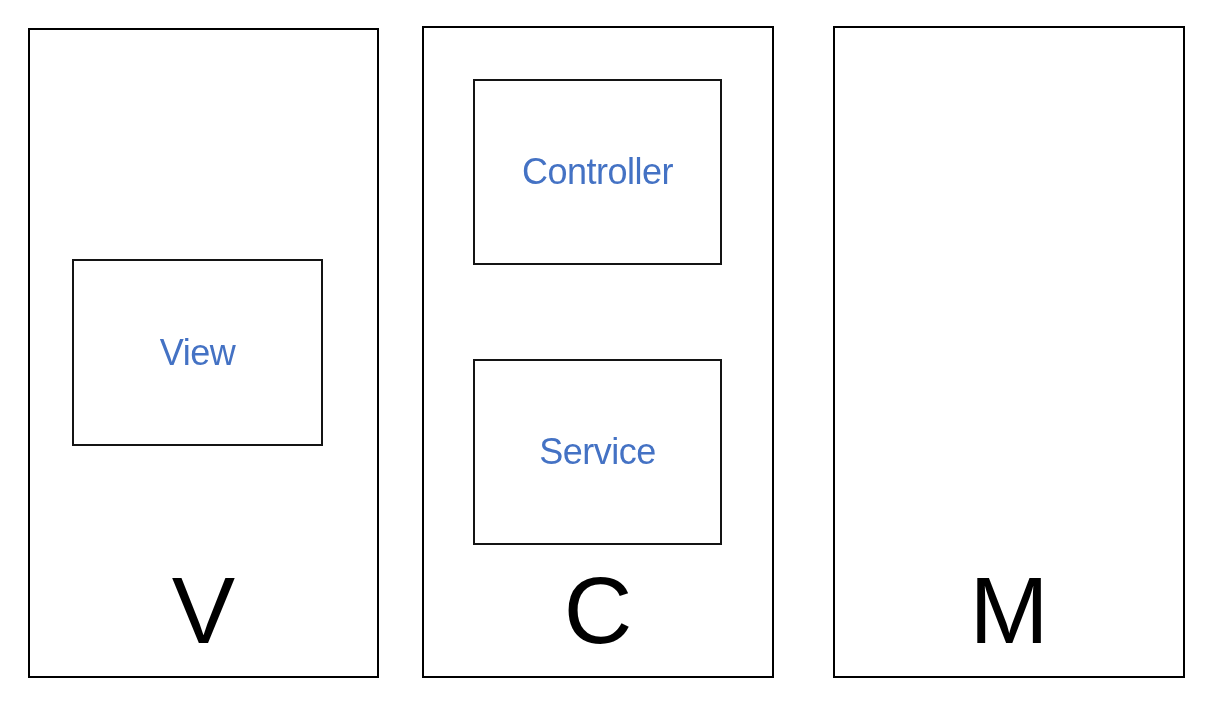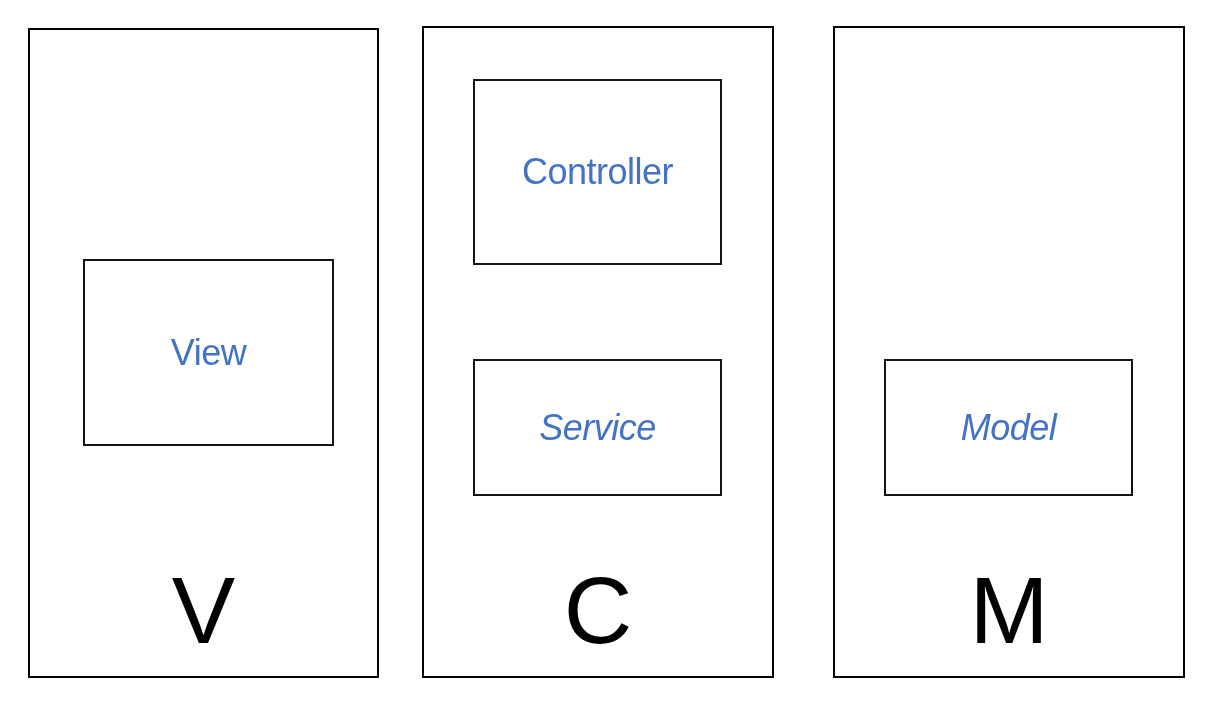--- a/index.html
+++ b/index.html
@@ -32,23 +32,23 @@
     border:2px solid #141414;
     box-sizing:border-box;
     display:flex;align-items:center;justify-content:center;
   }
   .box-label{
     color:var(--accent);
     font-size:36px;
     letter-spacing:-0.5px;
     white-space:nowrap;
   }
-  .box-mid{left:53px;top:229px;width:251px;height:187px;}
+  .box-mid{left:42px;top:229px;width:251px;height:187px;}
   .box-top{left:49px;top:51px;width:249px;height:186px;}
-  .box-bottom{left:49px;top:331px;width:249px;height:137px;font-style:italic;}
+  .box-bottom{left:49px;top:331px;width:249px;height:186px;}
   .big-letter{
     position:absolute;
     left:0;right:0;bottom:18px;
     text-align:center;
     color:var(--letter);
     font-size:95px;
     line-height:1;
   }
 </style>
 </head>
@@ -67,19 +67,16 @@
     <div class="box box-top">
       <span class="box-label">Controller</span>
     </div>
     <div class="box box-bottom">
       <span class="box-label">Service</span>
     </div>
     <div class="big-letter">C</div>
   </div>
 
   <div class="layer layer-m">
-    <div class="box box-bottom">
-      <span class="box-label">Model</span>
-    </div>
     <div class="big-letter">M</div>
   </div>
 
 </div>
 
 </body></html>

